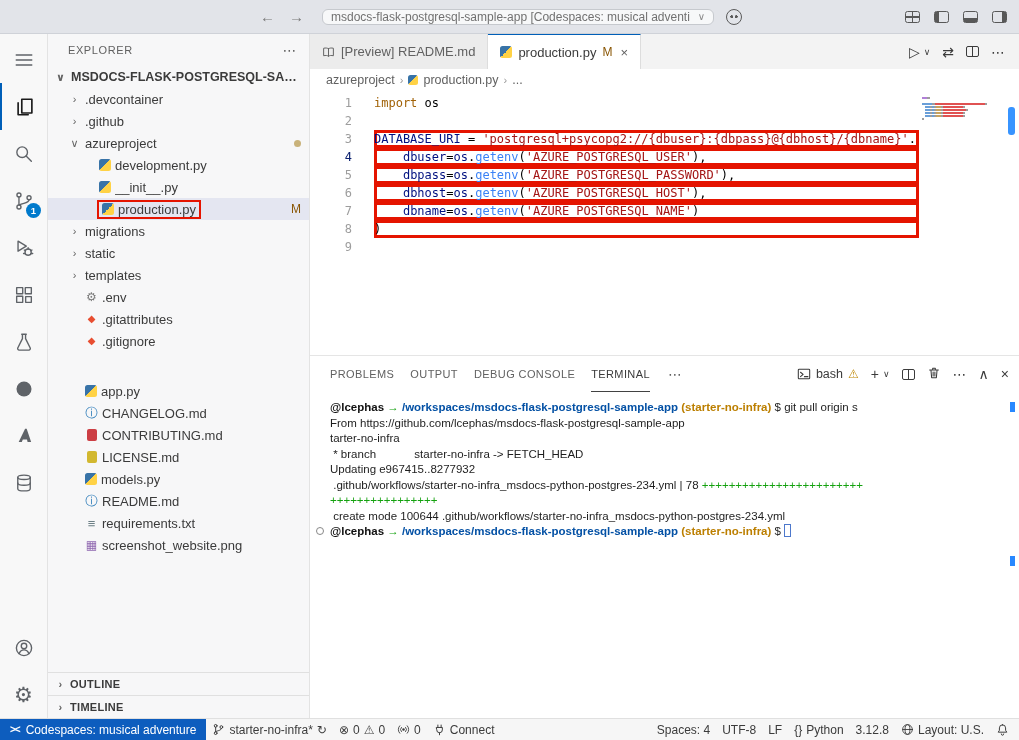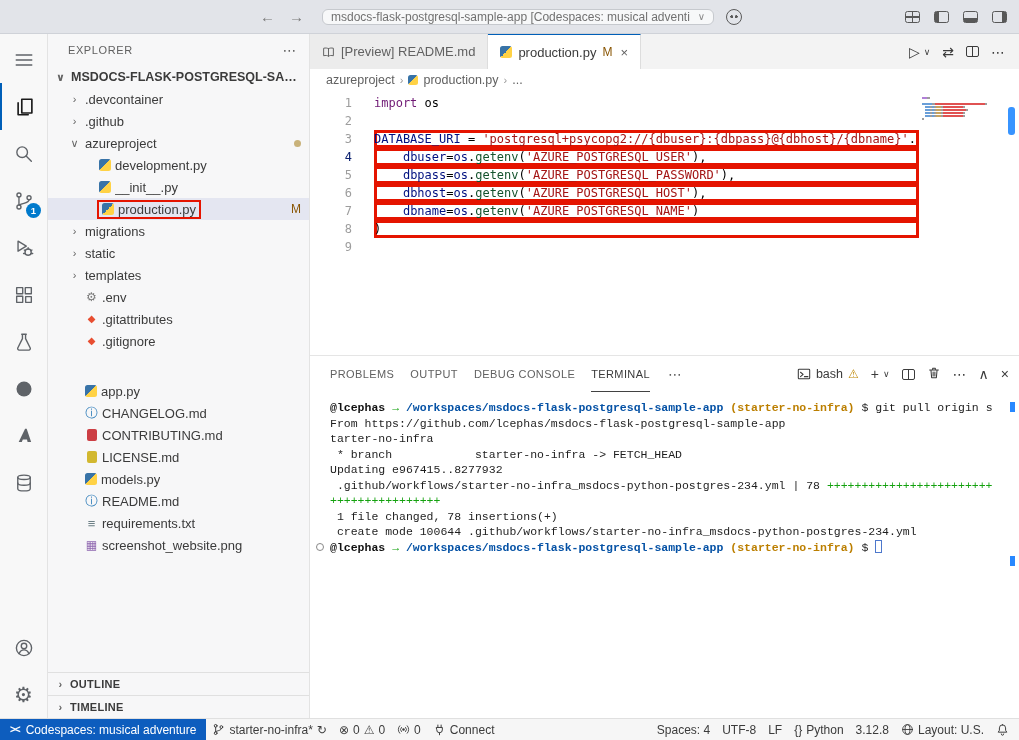--- a/index.html
+++ b/index.html
@@ -74,40 +74,40 @@
   .fi.small .fi-python,.fi-python.small{width:10px;height:10px}
 
   
   #editor-body{height:264px;display:flex;position:relative;flex:none}
   #code{flex:1;padding-top:3px;font-family:"DejaVu Sans Mono","Liberation Mono",monospace;font-size:12px;min-width:0}
   .code-row{display:flex;height:18px;line-height:18px}
   .gutter{width:42px;text-align:right;color:#9d9d9d;flex:none;font-size:12px}
   .gutter.active{color:#0b216f}
   .code-content{margin-left:22px;flex:1;white-space:pre;overflow:hidden}
   .code-content.boxed{box-shadow:inset 0 0 0 3px var(--annotation-red,#e51400)}
-  .tok-kw{color:#701a75}.tok-var{color:#001080}.tok-fn{color:#14532d}.tok-str{color:#a31515}.tok-pl{color:#000}
+  .tok-kw{color:#a16207}.tok-var{color:#001080}.tok-fn{color:#3b82f6}.tok-str{color:#a31515}.tok-pl{color:#000}
   #minimap{width:86px;padding-top:6px;flex:none}
   .mm-row{height:2px;margin-bottom:1px;white-space:nowrap;font-size:0;padding-left:3px}
   .mm-seg{display:inline-block;height:2px;vertical-align:top}
   #overview-ruler{width:14px;position:relative;flex:none}
   .ov-mark{position:absolute;top:16px;left:3px;width:7px;height:28px;border-radius:3px;background:#3794ff}
 
   
   #panel{height:363px;border-top:1px solid #e5e5e5;display:flex;flex-direction:column;position:relative;flex:none}
   #panel-header{height:36px;display:flex;align-items:center;padding:0 10px 0 20px;flex:none}
   .ptab{height:36px;line-height:36px;margin-right:16px;font-size:11px;letter-spacing:.4px;color:#616161;border-bottom:1.5px solid transparent;cursor:pointer;white-space:nowrap}
   .ptab.active{color:#3b3b3b;border-bottom-color:#424242}
   .ph-more{color:#616161;font-size:14px;margin-left:2px;cursor:pointer}
   .ph-right{margin-left:auto;display:flex;align-items:center;gap:12px;color:#3b3b3b}
   .shell-item{display:flex;align-items:center;gap:5px;font-size:12.5px;cursor:pointer}
   .shell-item svg{width:14px;height:14px}
   .warn{color:#bf8803;font-size:12px}
   .ph-ic{font-size:14px;cursor:pointer}
   .ph-ic svg{width:14px;height:14px}
-  #terminal{flex:1;padding:8px 0 0 20px;position:relative;font-family:Liberation Mono, monospace;font-size:11.5px;line-height:15.5px;color:#1e1e1e;overflow:hidden}
+  #terminal{flex:1;padding:8px 0 0 20px;position:relative;font-family:Liberation Sans, sans-serif;font-size:11.5px;line-height:15.5px;color:#1e1e1e;overflow:hidden}
   .t-row{white-space:pre;position:relative}
   .t-user{font-weight:bold;color:#111}
   .t-arrow{font-weight:bold;color:#13a10e}
   .t-path{font-weight:bold;color:#0451a5}
   .t-branch{font-weight:bold;color:#bc7f00}
   .t-green{color:#13a10e}
   .t-pl{color:#1e1e1e}
   .t-cursor{display:inline-block;width:7px;height:13px;border:1px solid #4d78cc;vertical-align:-2px}
   .cmd-circle{position:absolute;left:-14px;top:3px;width:8px;height:8px;border:1.2px solid #888;border-radius:50%}
   .panel-deco{position:absolute;right:4px;width:5px;height:10px;background:#2888ff}
@@ -464,21 +464,20 @@
           </div>
         </div>
         <div id="terminal">
             <div class="t-row"><span class="t-user">@lcephas</span><span class="t-pl"> </span><span class="t-arrow">→</span><span class="t-pl"> </span><span class="t-path">/workspaces/msdocs-flask-postgresql-sample-app</span><span class="t-pl"> </span><span class="t-branch">(starter-no-infra)</span><span class="t-pl"> $ git pull origin s</span></div>
             <div class="t-row"><span class="t-pl">From https://github.com/lcephas/msdocs-flask-postgresql-sample-app</span></div>
             <div class="t-row"><span class="t-pl">tarter-no-infra</span></div>
             <div class="t-row"><span class="t-pl"> * branch            starter-no-infra -&gt; FETCH_HEAD</span></div>
             <div class="t-row"><span class="t-pl">Updating e967415..8277932</span></div>
             <div class="t-row"><span class="t-pl"> .github/workflows/starter-no-infra_msdocs-python-postgres-234.yml | 78 </span><span class="t-green">++++++++++++++++++++++++</span></div>
             <div class="t-row"><span class="t-green">++++++++++++++++</span></div>
-            <div class="t-row"><span class="t-pl"> 1 file changed, 78 insertions(+)</span></div>
             <div class="t-row"><span class="t-pl"> create mode 100644 .github/workflows/starter-no-infra_msdocs-python-postgres-234.yml</span></div>
             <div class="t-row"><span class="cmd-circle"></span><span class="t-user">@lcephas</span><span class="t-pl"> </span><span class="t-arrow">→</span><span class="t-pl"> </span><span class="t-path">/workspaces/msdocs-flask-postgresql-sample-app</span><span class="t-pl"> </span><span class="t-branch">(starter-no-infra)</span><span class="t-pl"> $ </span><span class="t-cursor"></span></div>
           </div>
         <div class="panel-deco deco1"></div>
         <div class="panel-deco deco2"></div>
       </div>
     </div>
   </div>
 
   <div id="statusbar">

